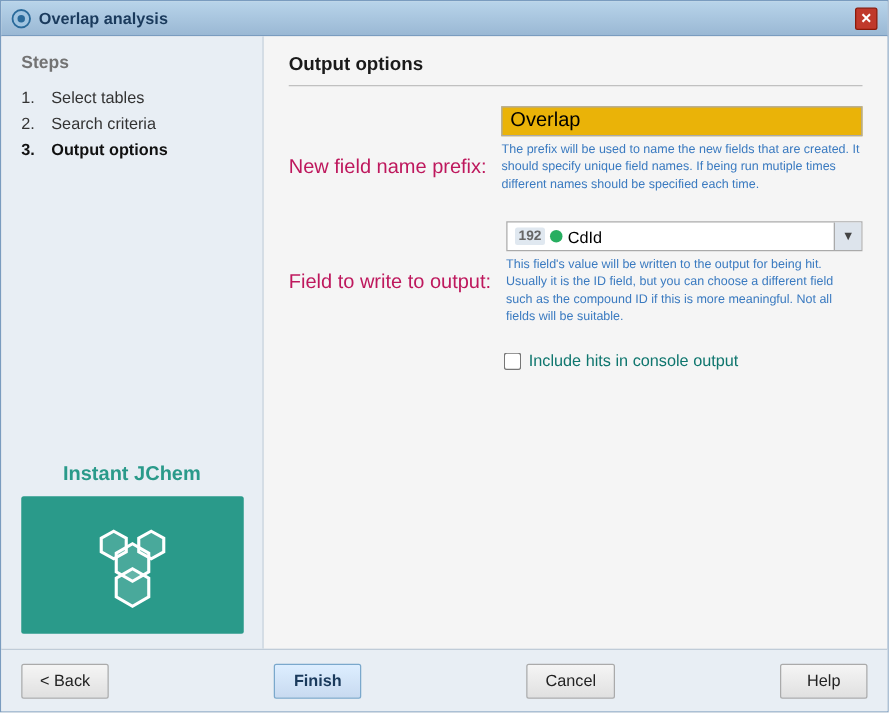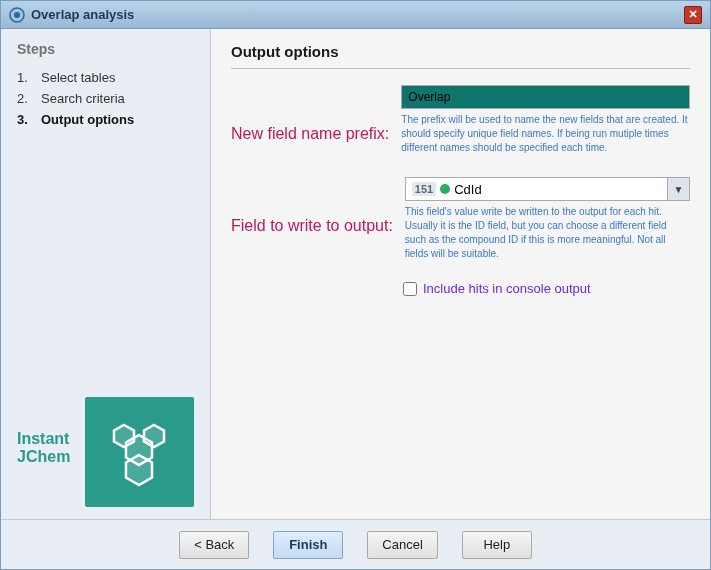--- a/index.html
+++ b/index.html
@@ -87,21 +87,21 @@
     .sidebar-step.active {
       font-weight: bold;
       color: #111;
     }
     .sidebar-step-num {
       min-width: 20px;
     }
     .sidebar-bottom {
       margin-top: auto;
       display: flex;
-      flex-direction: row;
+      flex-direction: column;
       align-items: center;
     }
     .instant-jchem-label {
       color: #2a9a8a;
       font-size: 16px;
       font-weight: bold;
       margin-bottom: 8px;
     }
     .teal-box {
       background: #2a9a8a;
@@ -144,22 +144,22 @@
       padding-right: 12px;
       margin-top: 36px;
     }
     .form-control-area {
       flex: 1;
     }
     .text-input {
       width: 100%;
       padding: 3px 6px;
       border: 1px solid #aaa;
-      background: #0f766e;
-      font-size: 12px;
+      background: #eab308;
+      font-size: 16px;
       outline: none;
       height: 24px;
     }
     .hint-text {
       color: #3a7ac0;
       font-size: 10px;
       margin-top: 4px;
       line-height: 1.4;
     }
     .form-spacer {
@@ -207,28 +207,28 @@
       margin-left: 172px;
       gap: 6px;
     }
     .checkbox-input {
       width: 14px;
       height: 14px;
       cursor: pointer;
     }
     .checkbox-label {
       font-size: 13px;
-      color: #6d28d9;
+      color: #0f766e;
     }
     .footer {
       background: #e8eef4;
       border-top: 1px solid #c0ccd8;
       padding: 10px 16px;
       display: flex;
-      justify-content: center;
+      justify-content: space-between;
       gap: 24px;
       height: 50px;
       align-items: center;
     }
     .btn {
       padding: 4px 14px;
       font-size: 13px;
       border: 1px solid #aaa;
       background: linear-gradient(to bottom, #f5f5f5, #e0e0e0);
       cursor: pointer;
@@ -323,26 +323,26 @@
             <div class="hint-text">The prefix will be used to name the new fields that are created. It should specify unique field names. If being run mutiple times different names should be specified each time.</div>
           </div>
         </div>
 
         <div class="form-spacer"></div>
 
         <div class="form-row">
           <div class="form-label">Field to write to output:</div>
           <div class="form-control-area">
             <div class="select-display">
-              <span class="field-prefix-123">151</span>
+              <span class="field-prefix-123">192</span>
               <span class="cdid-dot"></span>
               <span>CdId</span>
               <div class="select-display-arrow">▼</div>
             </div>
-            <div class="hint-text">This field's value write be written to the output for each hit. Usually it is the ID field, but you can choose a different field such as the compound ID if this is more meaningful. Not all fields will be suitable.</div>
+            <div class="hint-text">This field's value will be written to the output for being hit. Usually it is the ID field, but you can choose a different field such as the compound ID if this is more meaningful. Not all fields will be suitable.</div>
           </div>
         </div>
 
         <div class="checkbox-row">
           <input type="checkbox" class="checkbox-input" style="">
           <label class="checkbox-label">Include hits in console output</label>
         </div>
       </div>
     </div>
   </div>

